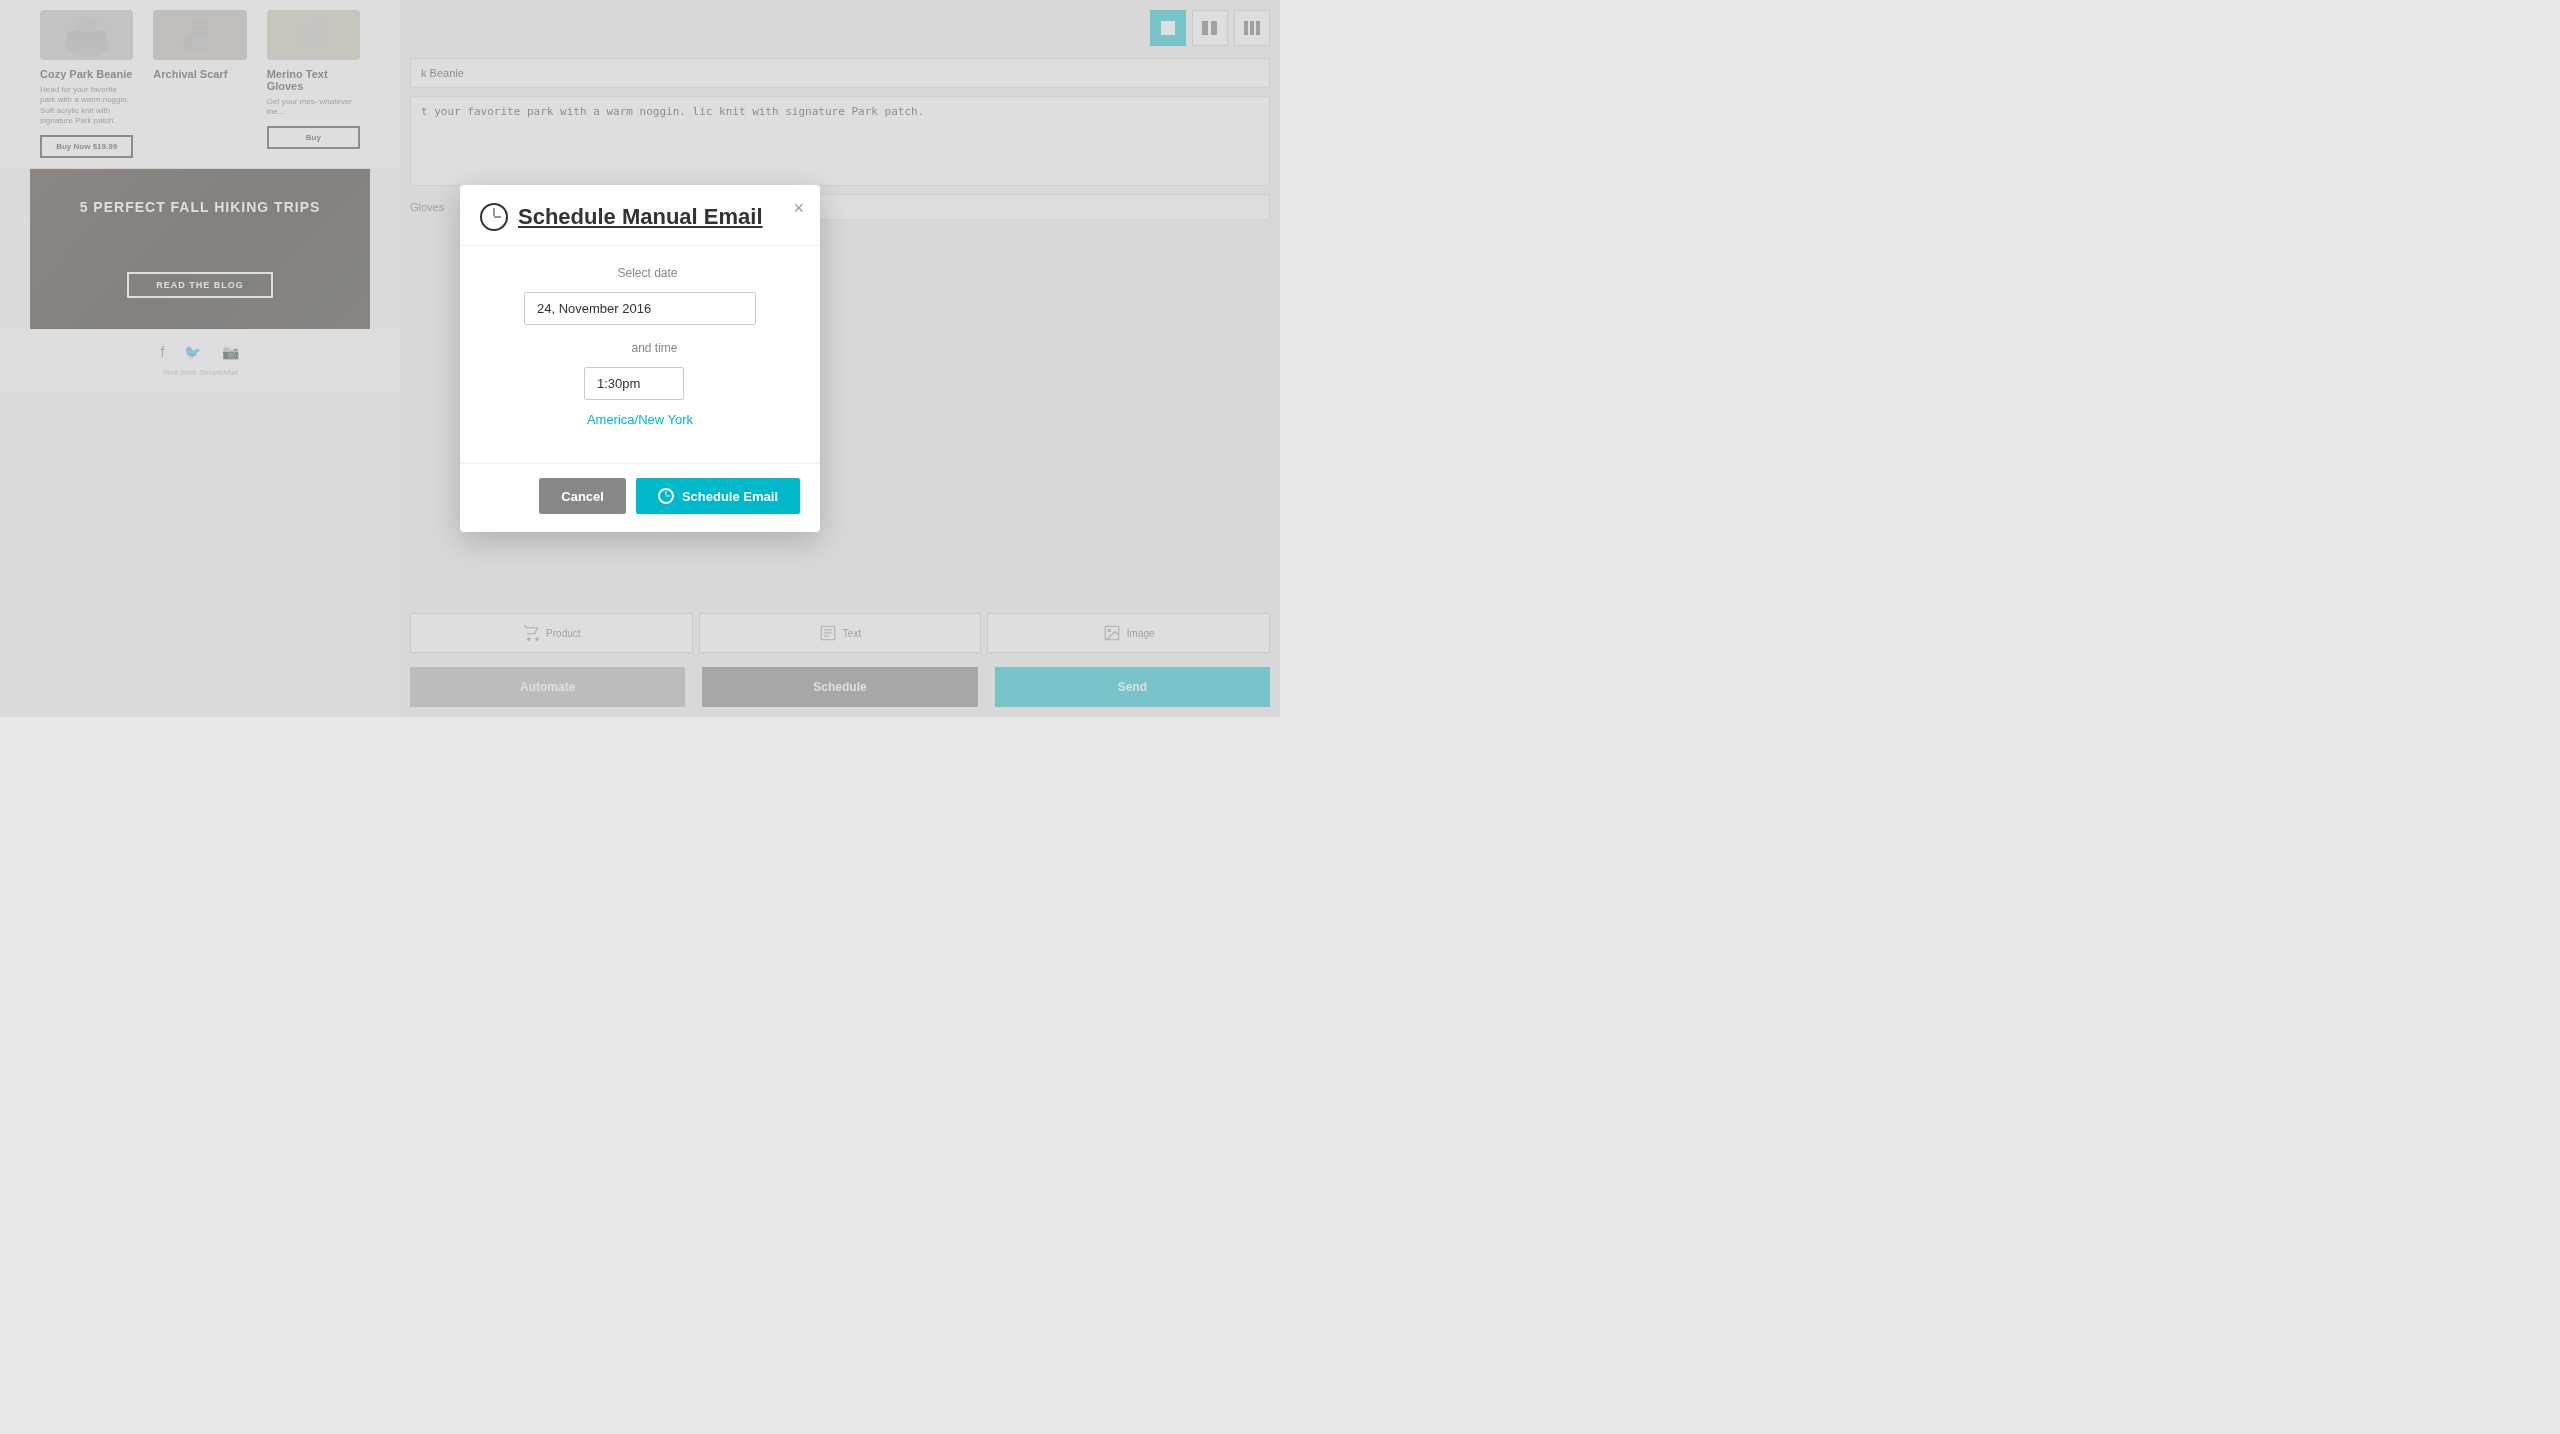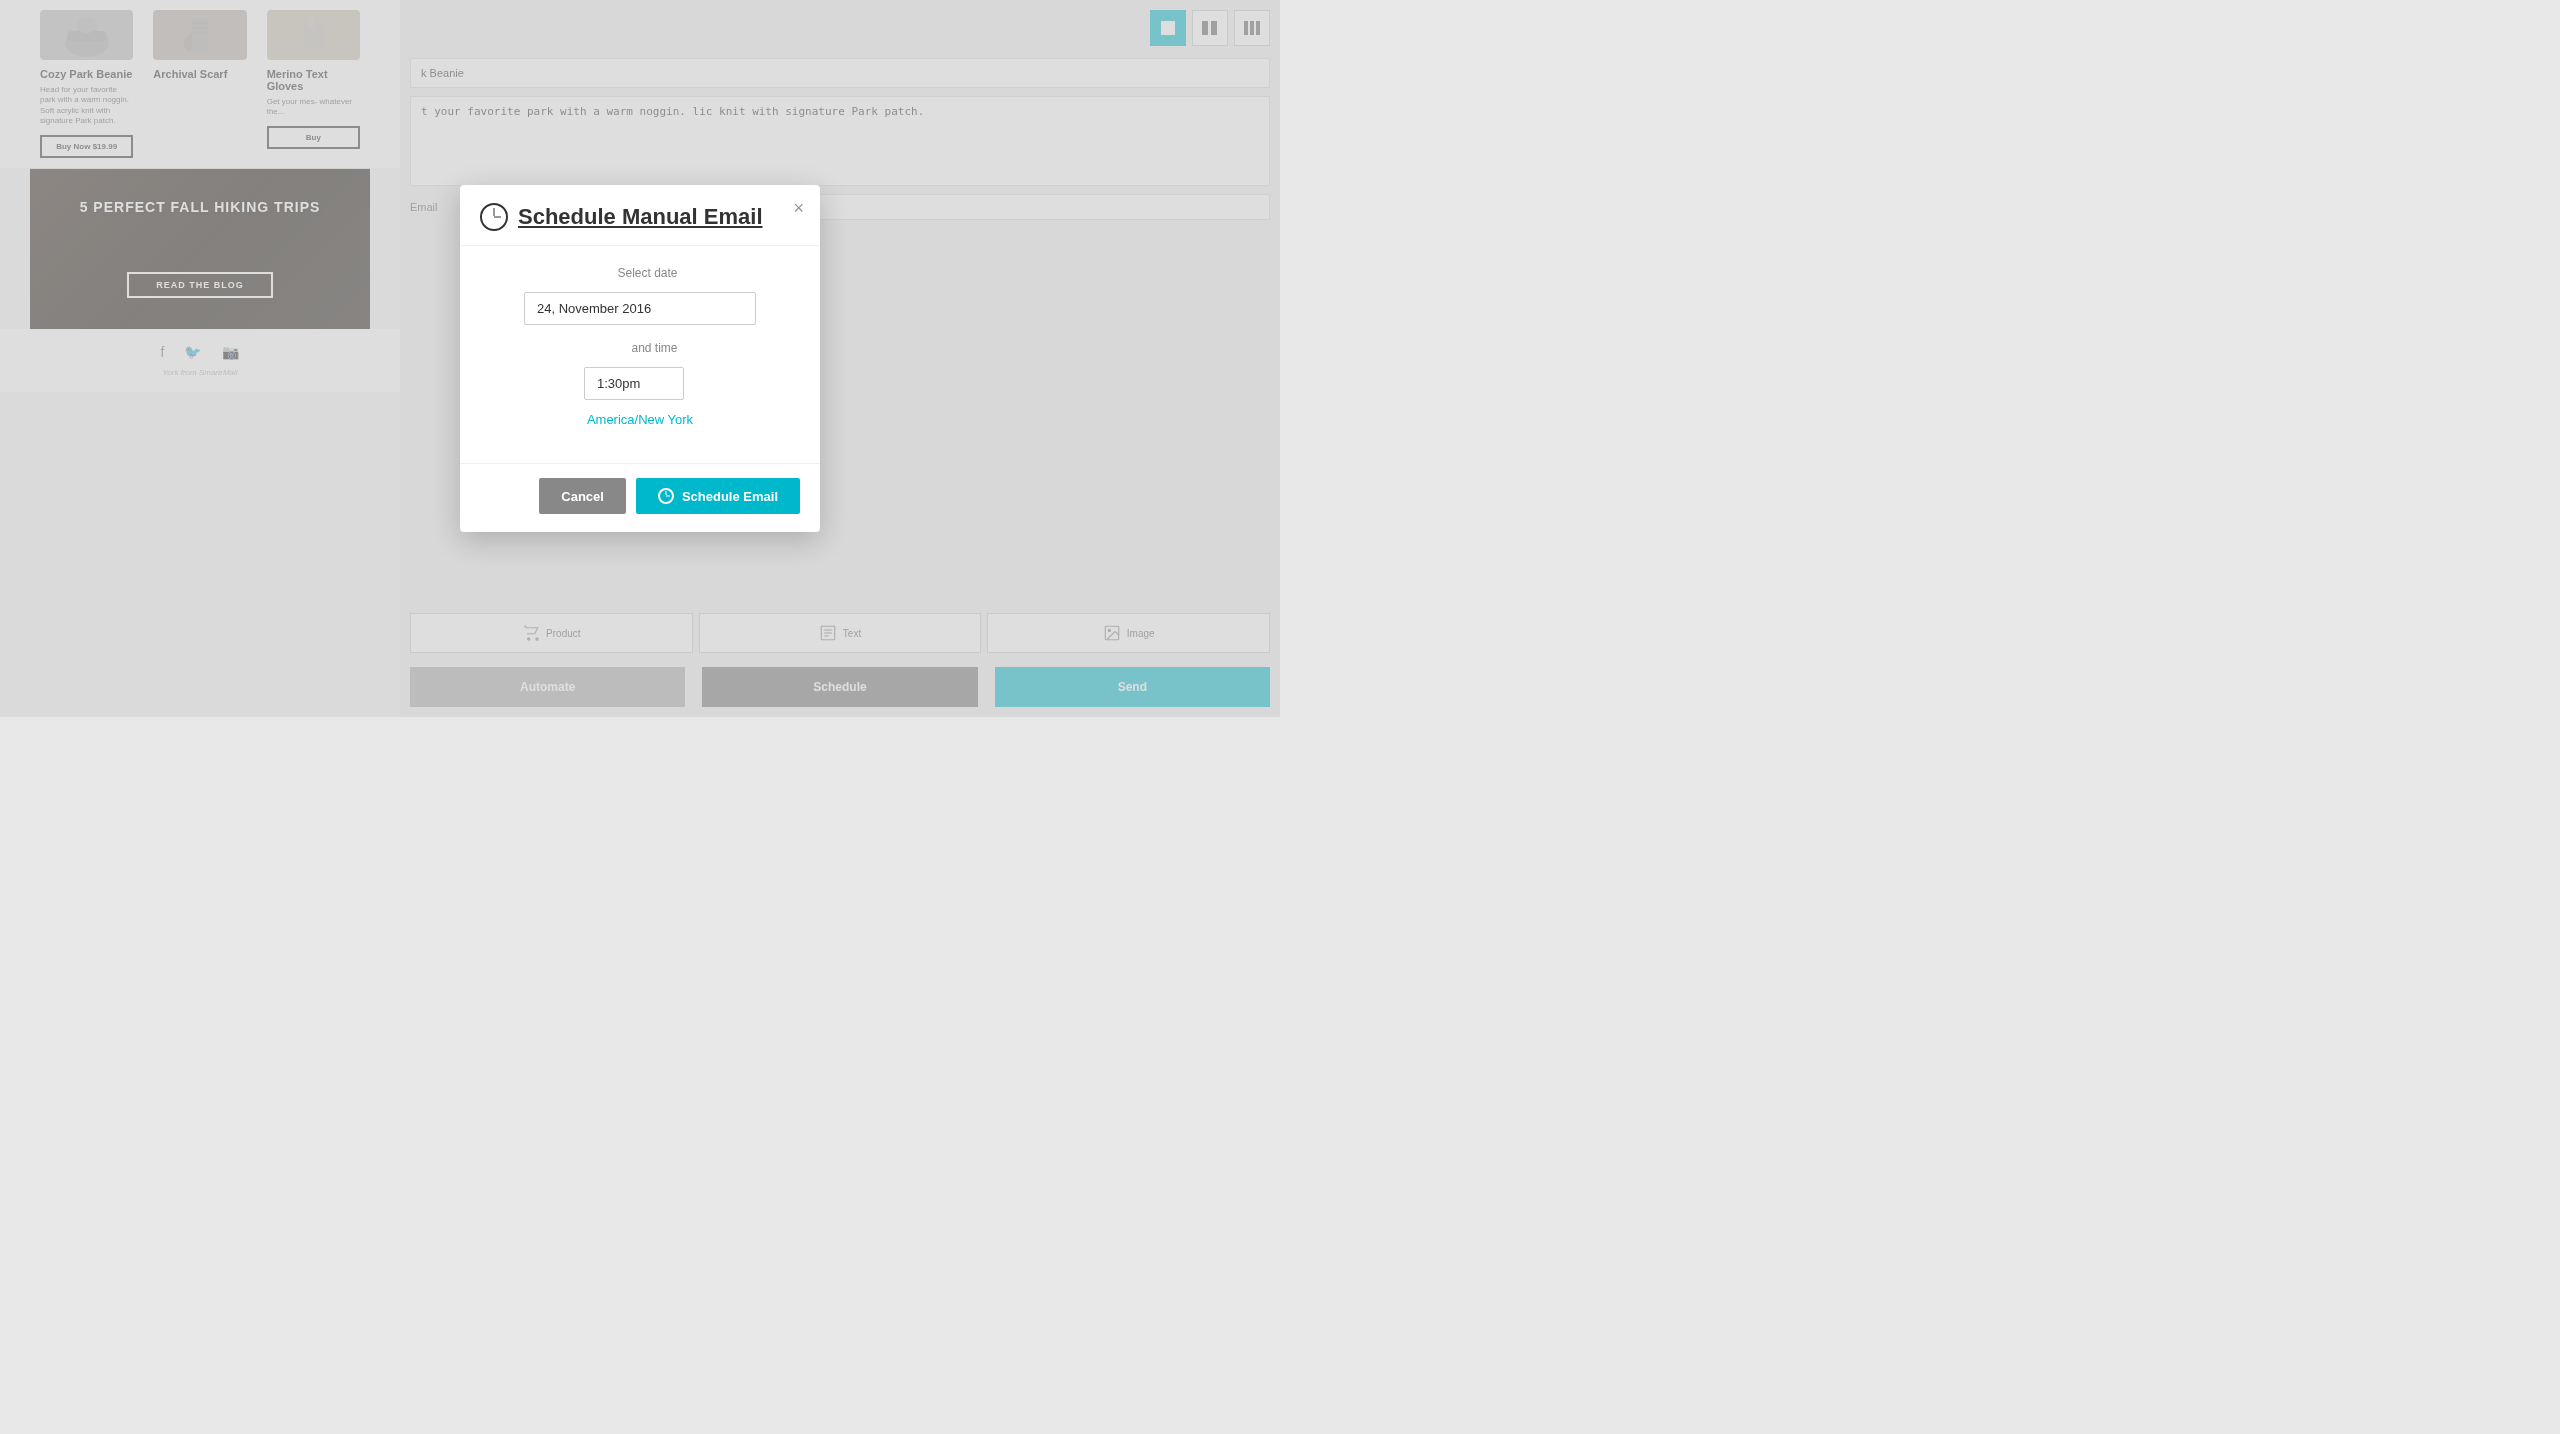--- a/index.html
+++ b/index.html
@@ -577,21 +577,21 @@
             <rect x="13" y="2" width="4" height="14" fill="currentColor"></rect>
           </svg>
       </button>
     </div>
 
     <input class="editor-field" type="text" value="k Beanie" style="">
 
     <textarea class="editor-textarea" style="">t your favorite park with a warm noggin. lic knit with signature Park patch.</textarea>
 
     <div class="field-row">
-      <span class="field-label">Email</span>
+      <span class="field-label">Gloves</span>
       <input class="field-input" type="text" value="Buy Now $19.99" style="">
     </div>
 
     <div style="flex:1"></div>
 
     <div class="content-blocks">
       <button class="content-block-btn">
         <svg class="icon-svg" viewBox="0 0 24 24">
           <path d="M3 3h2l.4 2M7 13h10l4-8H5.4" stroke="#888" stroke-width="1.5" fill="none" stroke-linecap="round"></path>
           <circle cx="9" cy="20" r="1.5" fill="#888"></circle>

